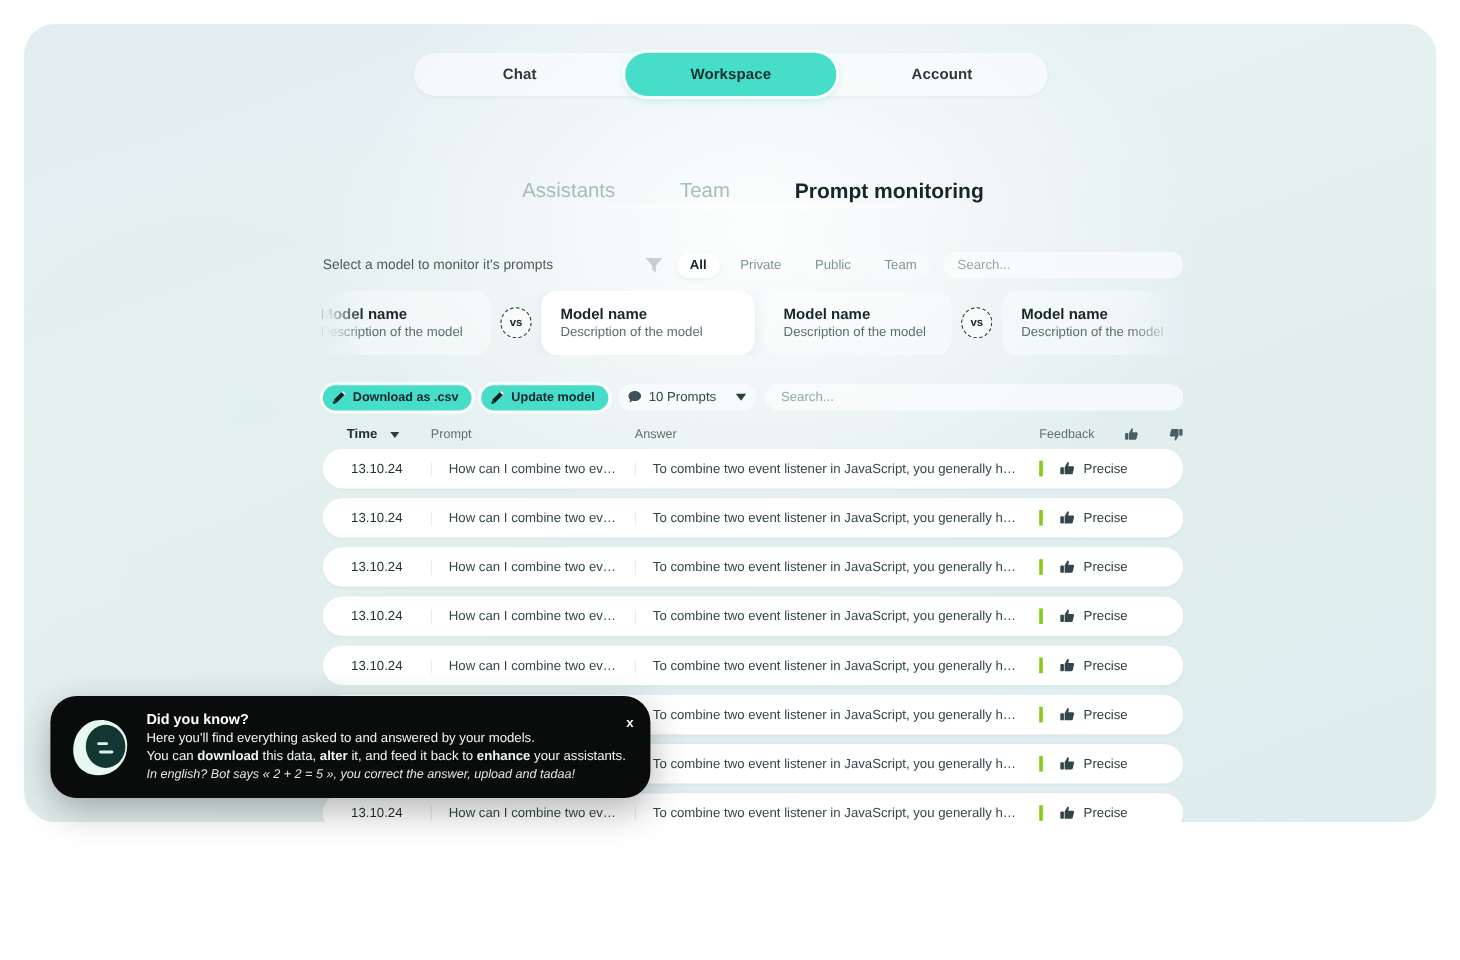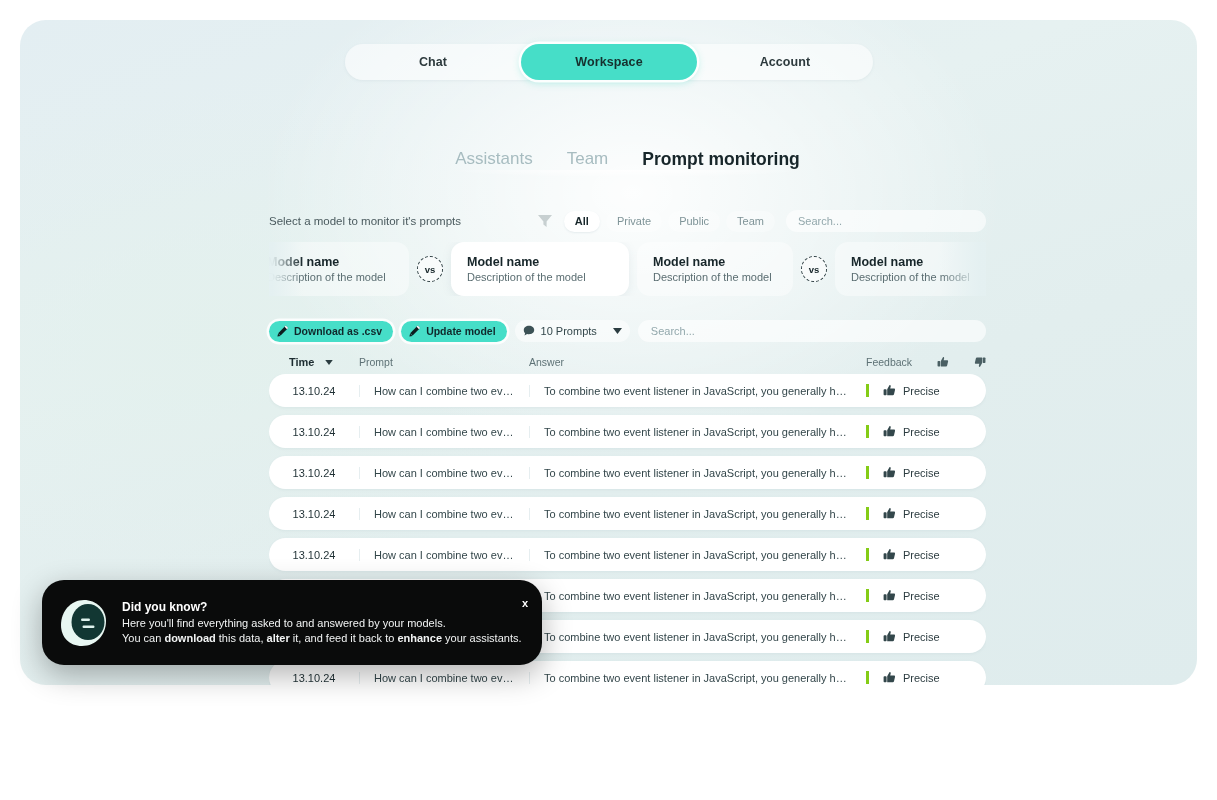--- a/index.html
+++ b/index.html
@@ -65,21 +65,21 @@
   }
 
   
   #sectiontabs {
     position: absolute;
     left: 355px; top: 118px;
     width: 505px; height: 42px;
     display: flex;
     align-items: center;
     justify-content: center;
-    gap: 34px;
+    gap: 54px;
   }
   #sectiontabs::after {
     content: "";
     position: absolute;
     left: 0; bottom: -4px;
     width: 505px; height: 14px;
     background: radial-gradient(ellipse 250px 10px at 50% 0%, rgba(255,255,255,0.95) 0%, rgba(255,255,255,0) 72%);
     pointer-events: none;
   }
   .section-tab {
@@ -553,16 +553,17 @@
       <ellipse cx="30" cy="25" rx="16.5" ry="18" fill="#123733"></ellipse>
       <rect x="23" y="21.5" width="9" height="2.4" rx="1.2" fill="#dff3ee"></rect>
       <rect x="24.5" y="28.5" width="12" height="2.4" rx="1.2" fill="#dff3ee"></rect>
     </svg>
     <div id="tt-text">
       <div id="tt-title">Did you know?</div>
       <div class="tt-line">Here you'll find everything asked to and answered by your models.</div>
       <div class="tt-line">
         <span>You can </span><b>download</b><span> this data, </span><b>alter</b><span> it, and feed it back to </span><b>enhance</b><span> your assistants.</span>
       </div>
+      <div class="tt-line italic">In english? Bot says « 2 + 2 = 5 », you correct the answer, upload and tadaa!</div>
     </div>
     <div id="tt-close">x</div>
   </div>
 </div>
 
 </body></html>

